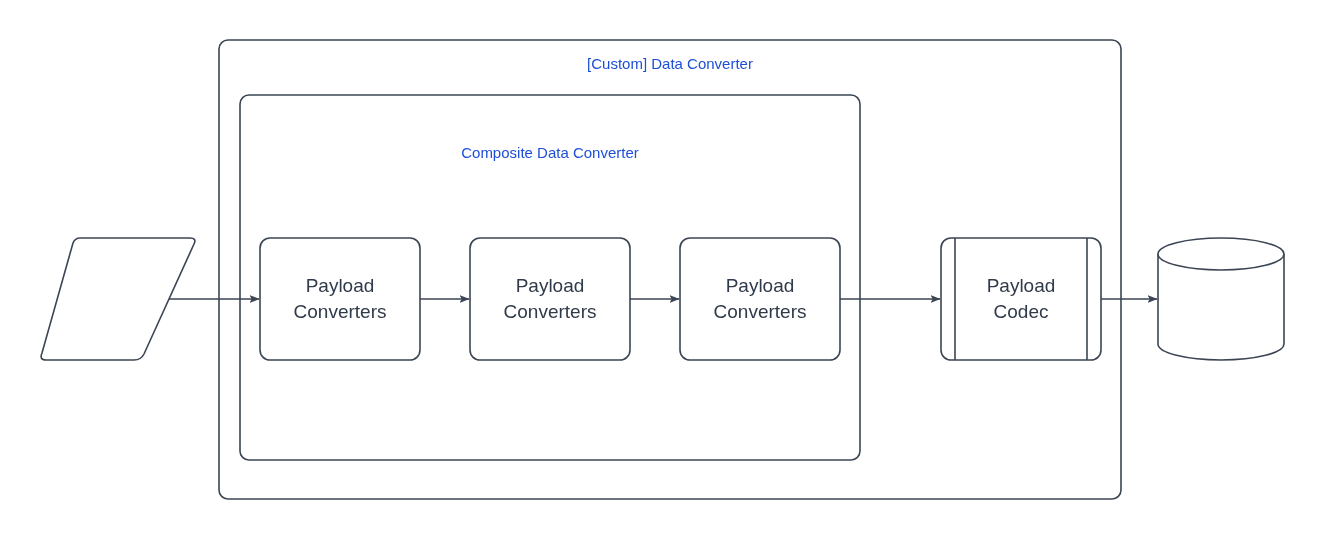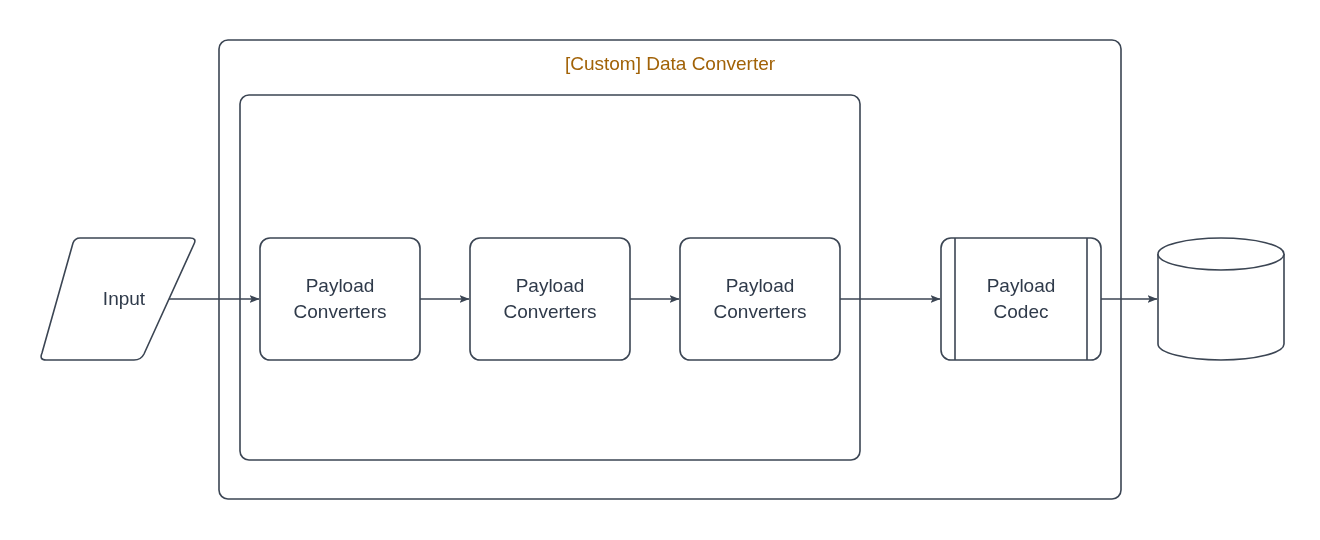--- a/index.html
+++ b/index.html
@@ -34,23 +34,23 @@
     text-align: center;
     font-size: 19px;
     line-height: 26px;
     color: #2f3a4a;
     white-space: pre-line;
     pointer-events: none;
   }
   .container-title {
     position: absolute;
     text-align: center;
-    font-size: 19px;
+    font-size: 15px;
     line-height: 24px;
-    color: #a16207;
+    color: #1d4ed8;
   }
   
   #outer-title {
     left: 219px;
     top: 52px;
     width: 902px;
   }
   #inner-title {
     left: 240px;
     top: 141px;
@@ -107,22 +107,22 @@
       <line x1="169" y1="299" x2="259" y2="299"></line>
       <line x1="420" y1="299" x2="469" y2="299"></line>
       <line x1="630" y1="299" x2="679" y2="299"></line>
       <line x1="840" y1="299" x2="940" y2="299"></line>
       <line x1="1101" y1="299" x2="1157" y2="299"></line>
     </g>
   </svg>
 
   <div class="container-title" id="outer-title">[Custom] Data Converter</div>
 
+  <div class="container-title" id="inner-title">Composite Data Converter</div>
 
-  <div class="shape-label" id="label-input">Input</div>
 
   <div class="shape-label" id="label-converter-1">Payload
 Converters</div>
 
   <div class="shape-label" id="label-converter-2">Payload
 Converters</div>
 
   <div class="shape-label" id="label-converter-3">Payload
 Converters</div>
 

